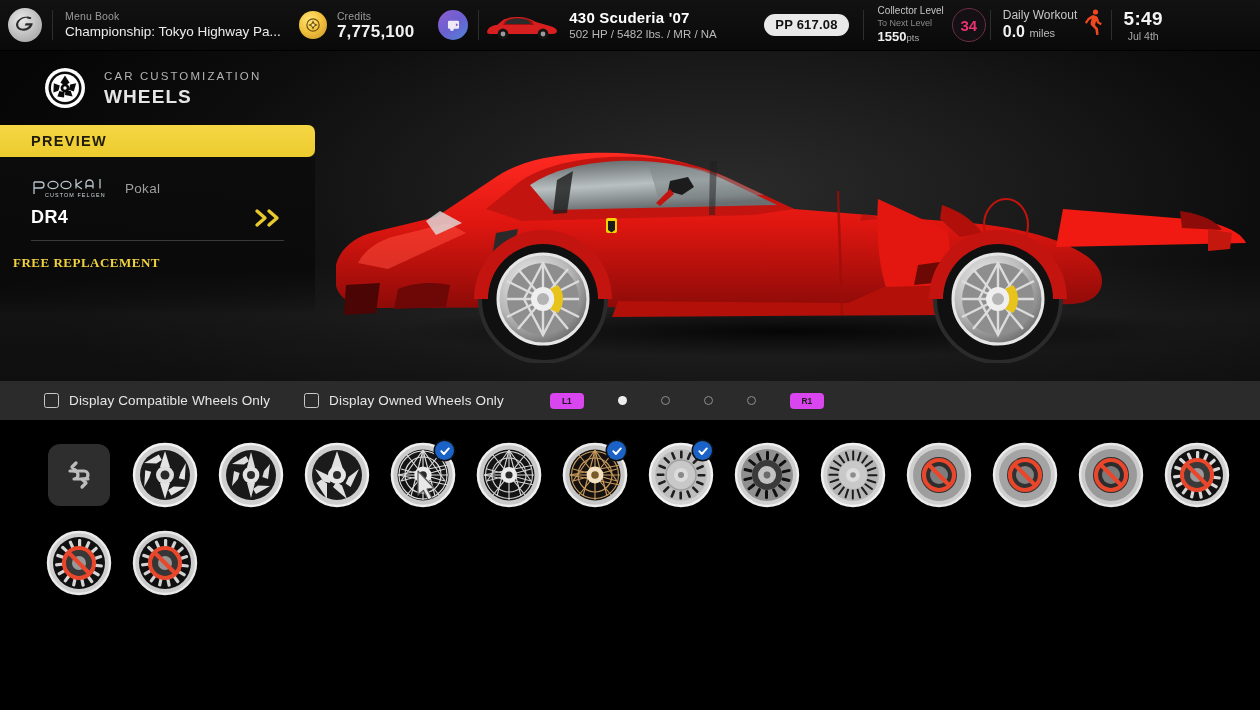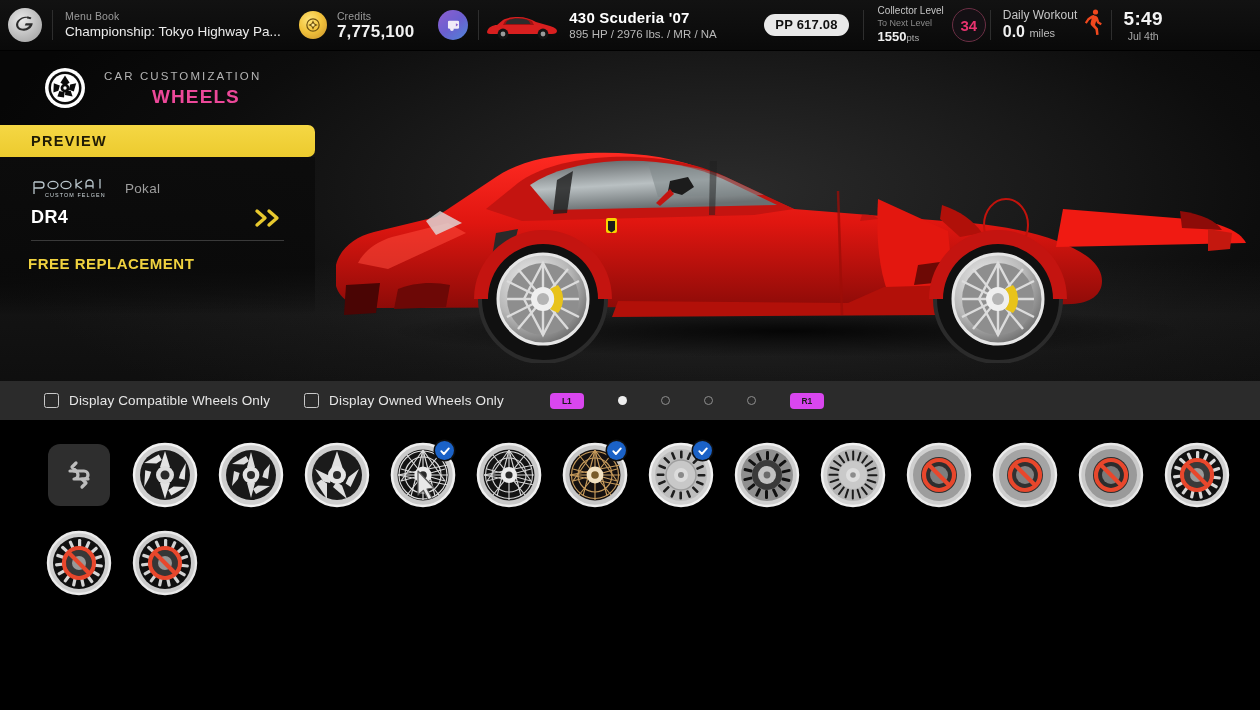--- a/index.html
+++ b/index.html
@@ -99,21 +99,21 @@
   .stage-floor{
     position:absolute; left:0; bottom:0; width:100%; height:120px;
     background: linear-gradient(180deg, rgba(255,255,255,0.0) 0%, rgba(130,130,130,0.10) 45%, rgba(60,60,60,0.16) 100%);
   }
   .car-art { position:absolute; left:318px; top:62px; width:930px; height:250px; }
 
   
   .sect-head { position:absolute; top:58px; left:0; width:320px; height:60px; display:flex; align-items:center; }
   .wheel-badge { width:46px; height:46px; margin-left:42px; margin-right:16px; flex:none; }
   .sect-head .cap { font-size:11.5px; letter-spacing:2.1px; color:#b4b4b4; line-height:17px; }
-  .sect-head .ttl { font-size:19px; font-weight:700; color:#ec4899; letter-spacing:1.1px; line-height:24px;margin-left:48px; }
+  .sect-head .ttl { font-size:19px; font-weight:700; color:#e5e5e5; letter-spacing:1.1px; line-height:24px; }
 
   .preview-bar {
     position:absolute; top:125px; left:0; width:315px; height:32px;
     background: linear-gradient(180deg,#f5d744 0%,#eccb2e 100%);
     border-radius: 0 7px 7px 0;
     display:flex; align-items:center;
   }
   .preview-bar span { font-size:14.5px; font-weight:700; letter-spacing:1.3px; color:#201c05; margin-left:31px; }
 
   .info-card {
@@ -126,21 +126,21 @@
   .brand-name { font-size:13.5px; color:#9d9d9d; margin-left:18px; letter-spacing:.3px;}
 
   .model-row {
     display:flex; align-items:center; justify-content:space-between;
     margin:10px 31px 0 31px; padding-bottom:12px; border-bottom:1px solid #3a3a3a;
   }
   .model-name { font-size:18px; font-weight:700; color:#fff; letter-spacing:.4px; }
   .chev { display:flex; }
   .chev svg { display:block; }
 
-  .price-row { margin:14px 0 0 28px; font-size:15px; font-weight:700; color:#f0d23f; letter-spacing:.5px; }
+  .price-row { margin:14px 0 0 13px; font-size:13px; font-weight:700; color:#f0d23f; letter-spacing:.5px;font-family:Liberation Serif, serif; }
 
   
   .filterbar {
     position:absolute; top:381px; left:0; width:1260px; height:39px;
     background:#2b2b2b; display:flex; align-items:center;
   }
   .chk-item { display:flex; align-items:center; margin-left:34px; cursor:default; }
   .chk-item:first-child { margin-left:36px;padding-left:8px; }
   .chk-box {
     width:15px; height:15px; border:1.6px solid #c9c9c9; border-radius:2.5px;
@@ -235,21 +235,21 @@
         <path d="M24 13c3-1.6 7-2.4 11-2.4 4 0 8 .8 11 2.4l1.5 3H22.5z" fill="#2c2c2c"></path>
         <ellipse cx="20" cy="26" rx="5.4" ry="5.4" fill="#141414"></ellipse>
         <ellipse cx="20" cy="26" rx="2.4" ry="2.4" fill="#9a9a9a"></ellipse>
         <ellipse cx="60" cy="26" rx="5.4" ry="5.4" fill="#141414"></ellipse>
         <ellipse cx="60" cy="26" rx="2.4" ry="2.4" fill="#9a9a9a"></ellipse>
       </svg>
     </div>
 
     <div class="hdr-block carinfo">
       <div class="name">430 Scuderia '07</div>
-      <div class="spec">895 HP / 2976 lbs. / MR / NA</div>
+      <div class="spec">502 HP / 5482 lbs. / MR / NA</div>
     </div>
 
     <div class="pp-badge">PP 617.08</div>
 
     <div class="hdr-sep"></div>
 
     <div class="hdr-block collector">
       <div class="l1">Collector Level</div>
       <div class="l2">To Next Level</div>
       <div class="l3"><span>1550</span><small>pts</small></div>

